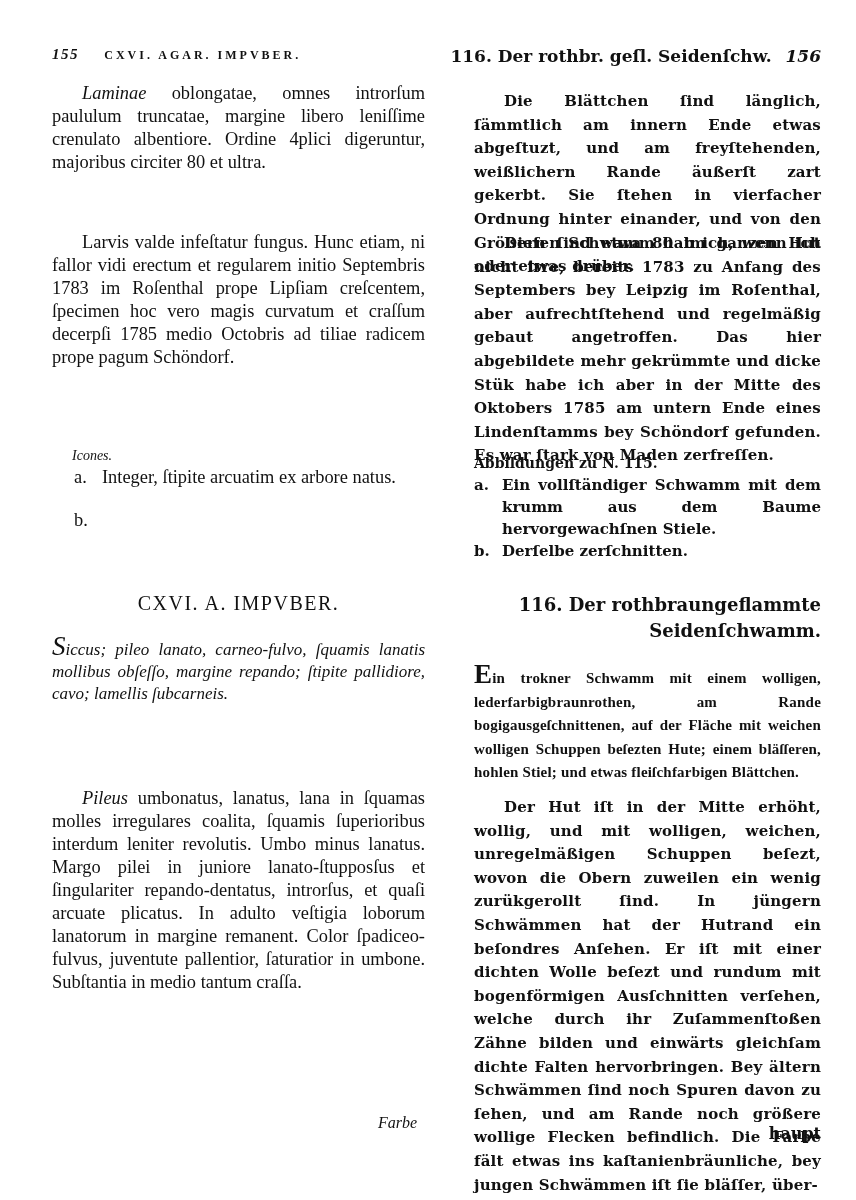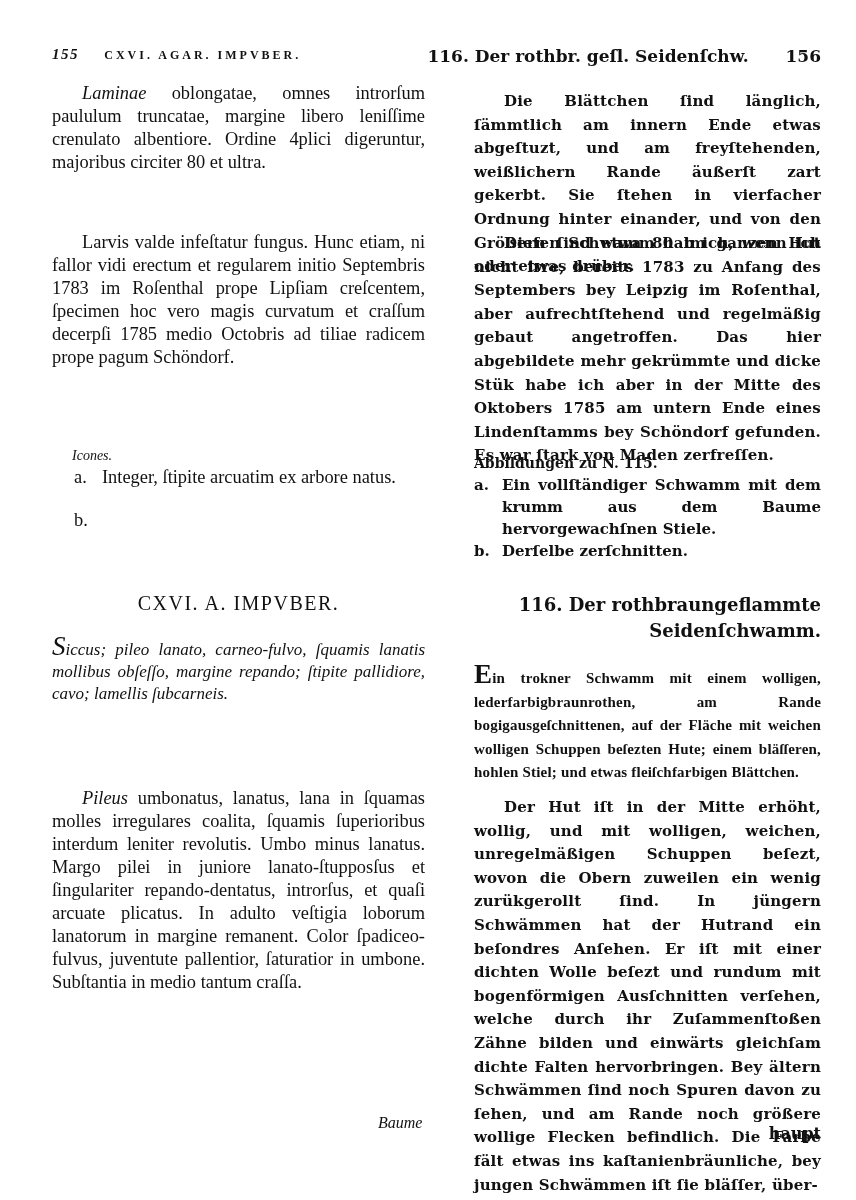--- a/index.html
+++ b/index.html
@@ -5,21 +5,21 @@
   html, body { margin: 0; padding: 0; background: #ffffff; }
   body { width: 856px; height: 1200px; position: relative; overflow: hidden; color: #111; }
   .page { position: absolute; top: 0; }
   .left { left: 52px; width: 373px; font-family: "Liberation Serif", "DejaVu Serif", serif; }
   .right { left: 474px; width: 347px; font-family: "DejaVu Serif", "Liberation Serif", serif; font-weight: bold; }
   .hdr { position: absolute; top: 46px; font-size: 15px; letter-spacing: 1.5px; white-space: nowrap; }
   .hdr-left { left: 0; font-weight: bold; }
   .hdr-left .pg { margin-right: 20px; font-style: italic; }
   .hdr-left .run { font-size: 12px; letter-spacing: 3px; }
   .hdr-right { right: 0; letter-spacing: 0; font-size: 17px; }
-  .hdr-right .pg { margin-left: 31px; }
+  .hdr-right .pg { margin-left: 8px; font-style: italic; }
   .block { position: absolute; left: 0; width: 100%; }
   .para { margin: 0; text-align: justify; text-align-last: auto; }
   .left .para { font-size: 18.4px; line-height: 23px; font-family: Liberation Serif, serif; }
   .right .para { font-size: 15px; line-height: 23.6px; letter-spacing: 0.2px; }
   .indent { text-indent: 30px; }
   .it { font-style: italic; }
   .center { }
   .list-item { display: flex; }
   .list-item .lbl { width: 28px; flex: none; }
   .list-item .txt { flex: 1; text-align: justify; }
@@ -68,21 +68,21 @@
     <span class="dropcap">S</span><span>iccus; pileo lanato, carneo-fulvo, ſquamis lanatis mollibus obſeſſo, margine repando; ſtipite pallidiore, cavo; lamellis ſubcarneis.</span>
   </div>
 
   <div class="block" style="top:787px;">
     <p class="para indent">
       <span class="it">Pileus</span>
       <span>umbonatus, lanatus, lana in ſquamas molles irregulares coalita, ſquamis ſuperioribus interdum leniter revolutis. Umbo minus lanatus. Margo pilei in juniore lanato-ſtupposſus et ſingulariter repando-dentatus, introrſus, et quaſi arcuate plicatus. In adulto veſtigia loborum lanatorum in margine remanent. Color ſpadiceo-fulvus, juventute pallentior, ſaturatior in umbone. Subſtantia in medio tantum craſſa.</span>
     </p>
   </div>
 
-  <div class="catch" style="top:1114px; left:326px;">Baume</div>
+  <div class="catch" style="top:1114px; left:326px;">Farbe</div>
 </div>
 
 <div class="page right">
   <div class="hdr hdr-right">
     <span class="run">116. Der rothbr. geſl. Seidenſchw.</span>
     <span class="pg">156</span>
   </div>
 
   <div class="block" style="top:90px;">
     <p class="para indent">Die Blättchen ſind länglich, ſämmtlich am innern Ende etwas abgeſtuzt, und am freyſtehenden, weißlichern Rande äußerſt zart gekerbt. Sie ſtehen in vierfacher Ordnung hinter einander, und von den Größern ſind etwa 80 im ganzen Hut oder etwas drüber.</p>

